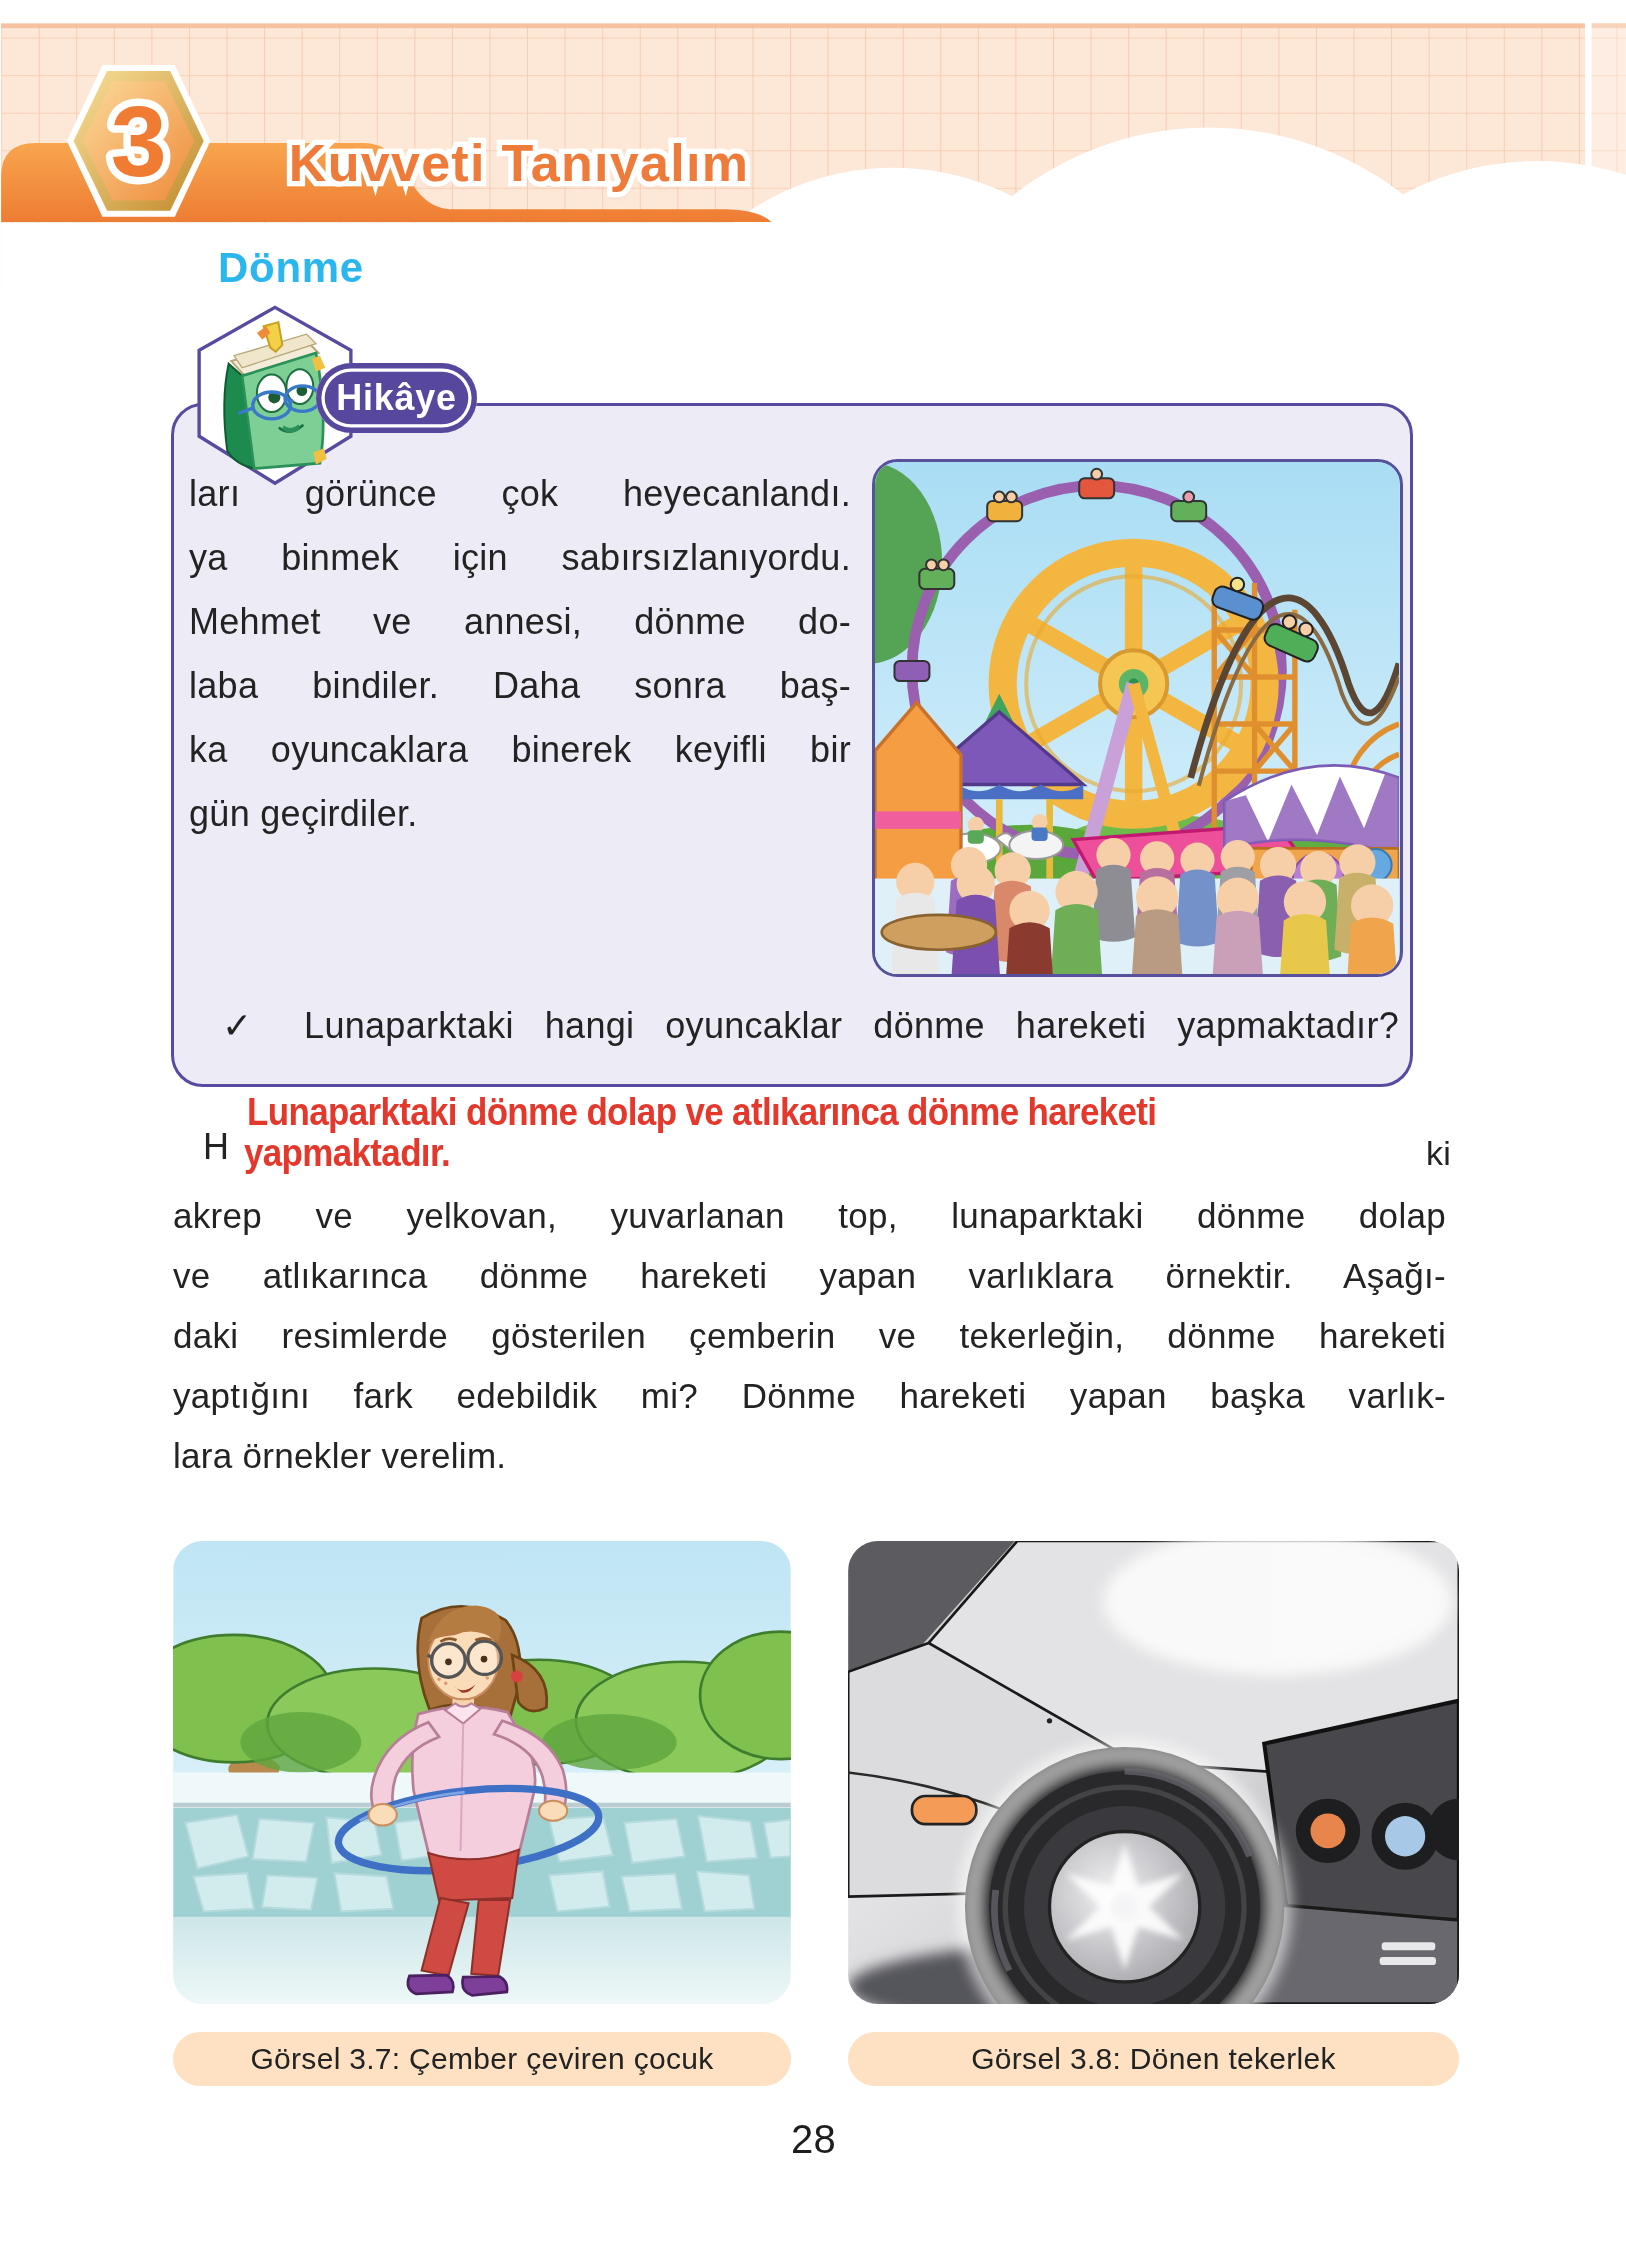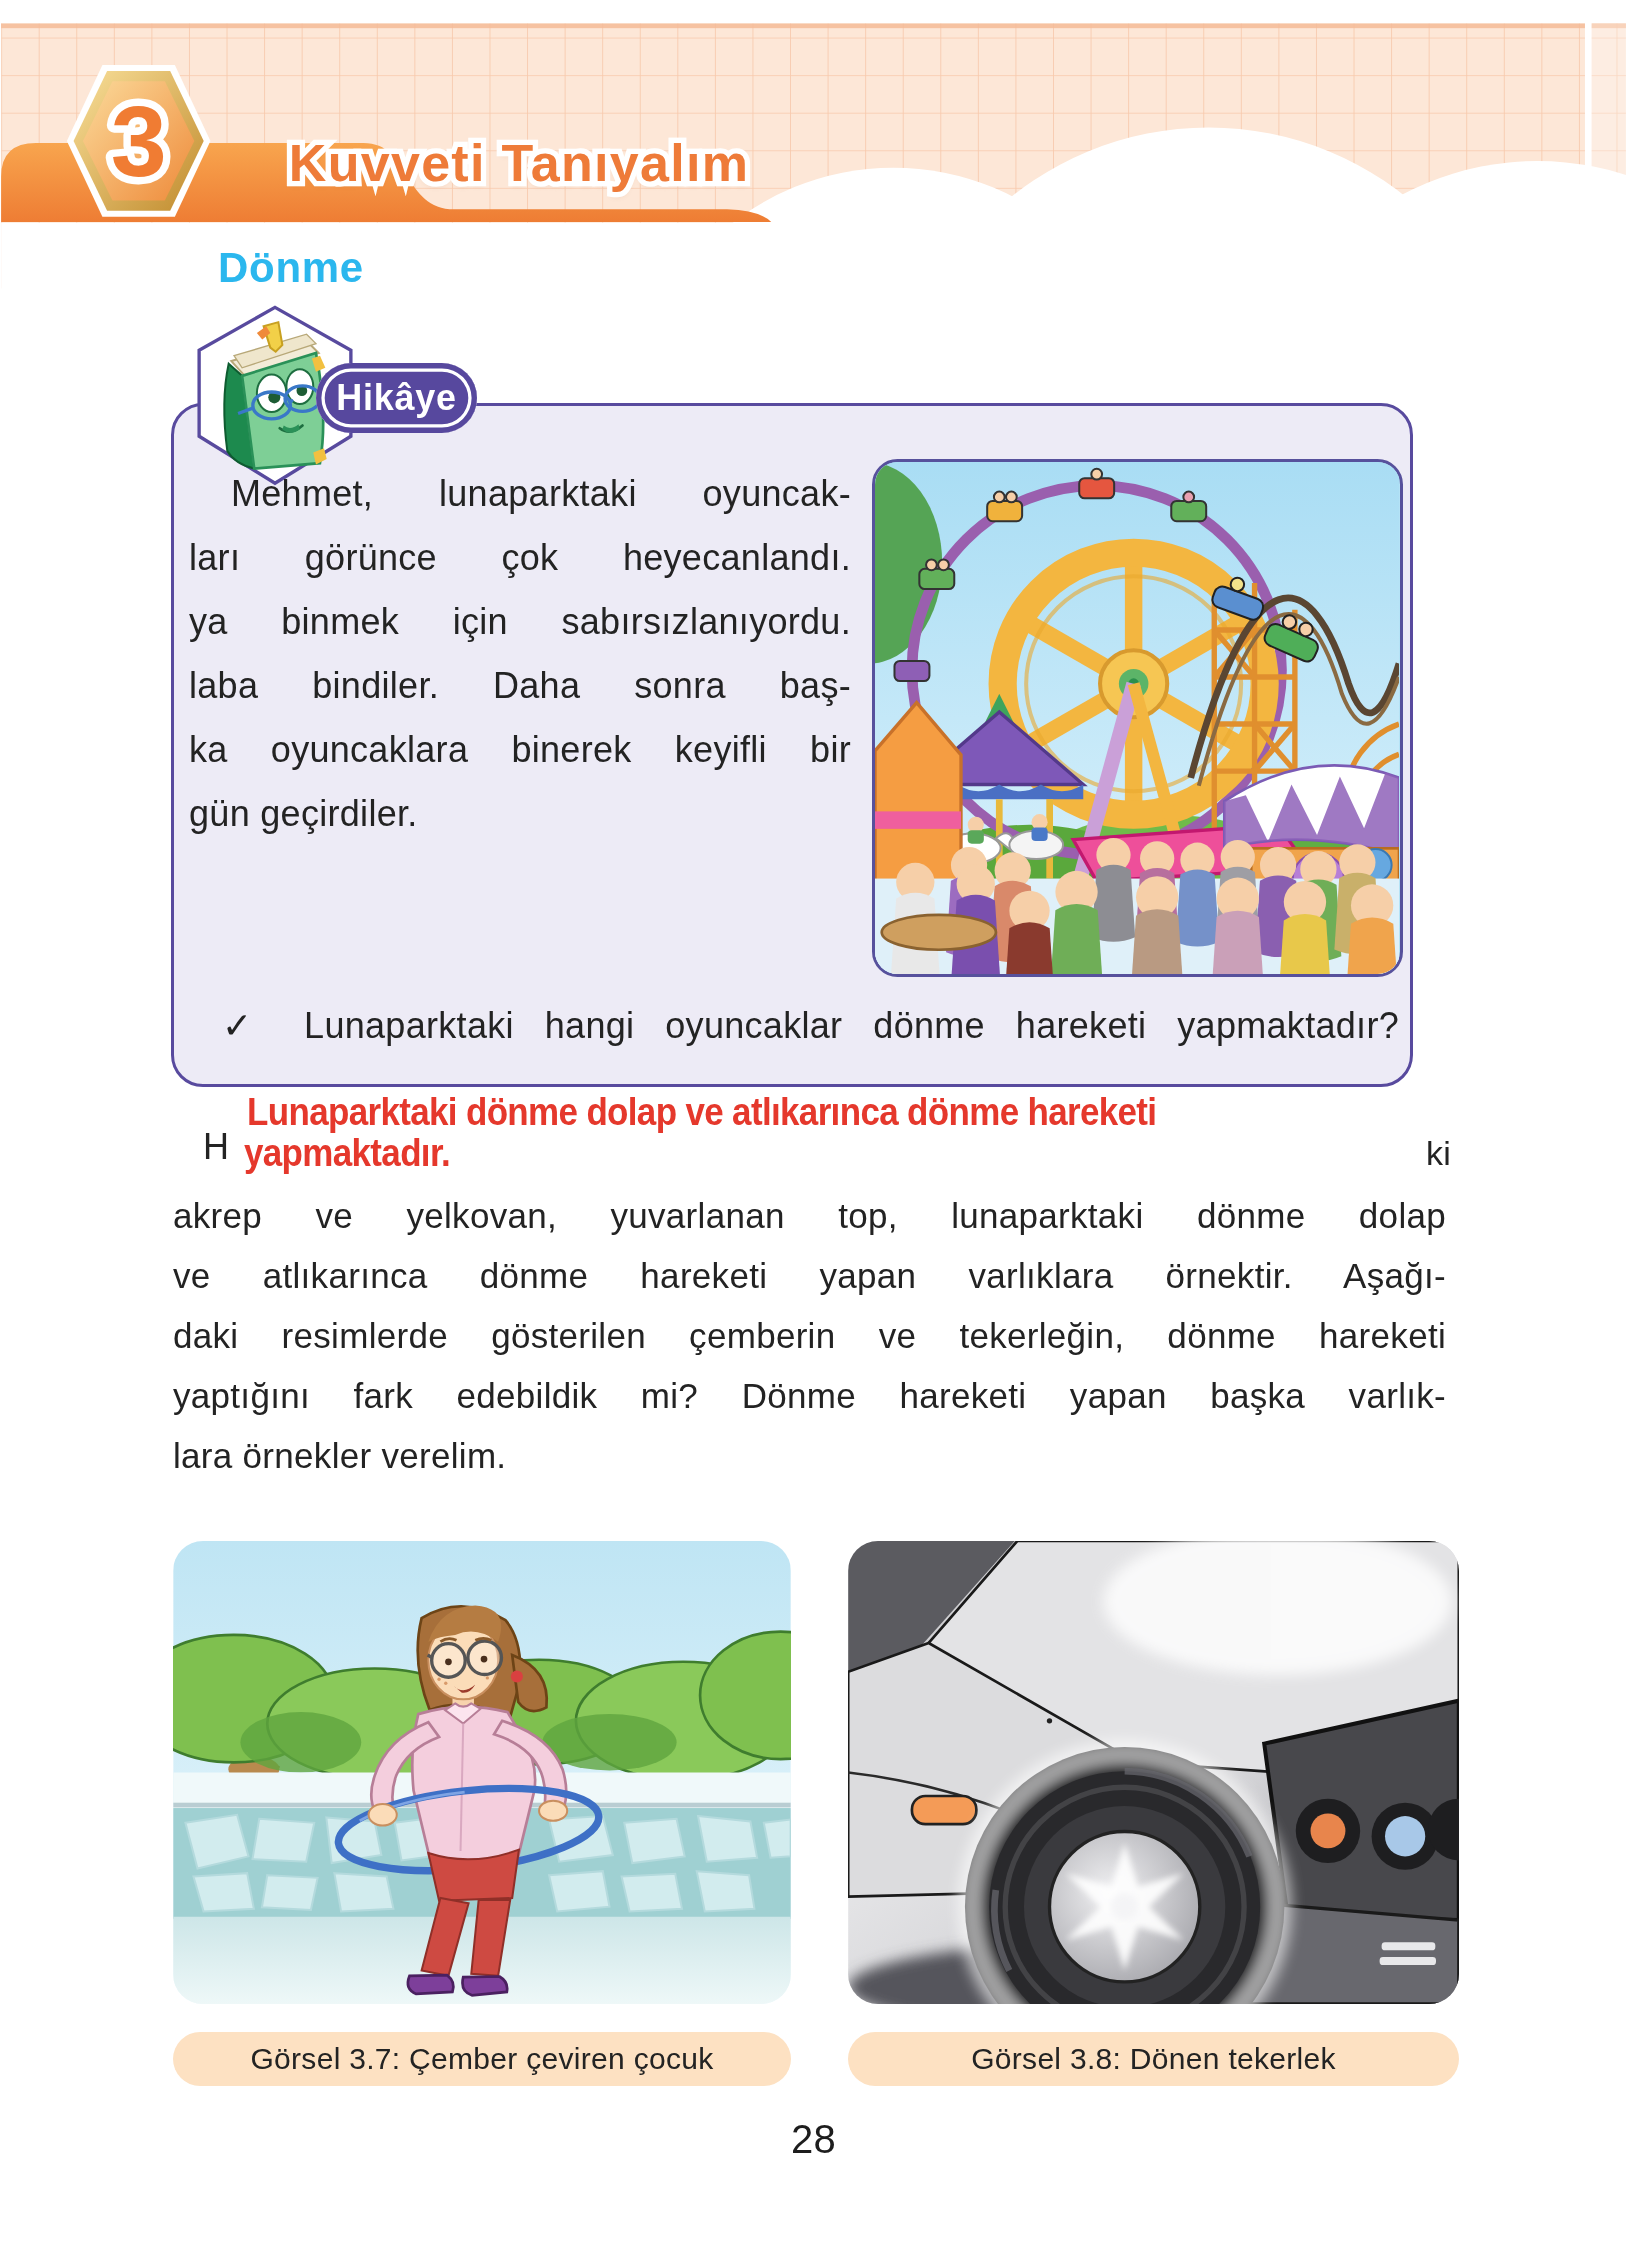--- a/index.html
+++ b/index.html
@@ -273,23 +273,23 @@
       <path d="M112,170 q16,12 34,-4" fill="none" stroke="#1e6e40" stroke-width="4" stroke-linecap="round"></path>
       <path d="M118,166 q10,8 22,-2 l2,8 q-14,10 -26,0 Z" fill="#2a9158"></path>
     </g>
   </svg>
 
   <div class="badge-pill">
     <span>Hikâye</span>
   </div>
 
   <div class="story-lines school">
-    <div class="ln first">Mehmet, lunaparktaki oyuncak-</div>
     <div class="ln">ları görünce çok heyecanlandı.</div>
     <div class="ln">ya binmek için sabırsızlanıyordu.</div>
+    <div class="ln">Mehmet ve annesi, dönme do-</div>
     <div class="ln">laba bindiler. Daha sonra baş-</div>
     <div class="ln">ka oyuncaklara binerek keyifli bir</div>
     <div class="ln last">gün geçirdiler.</div>
   </div>
 
   <div class="question-row school">
     <span>✓</span>
     <span>Lunaparktaki hangi oyuncaklar dönme hareketi yapmaktadır?</span>
   </div>
 

